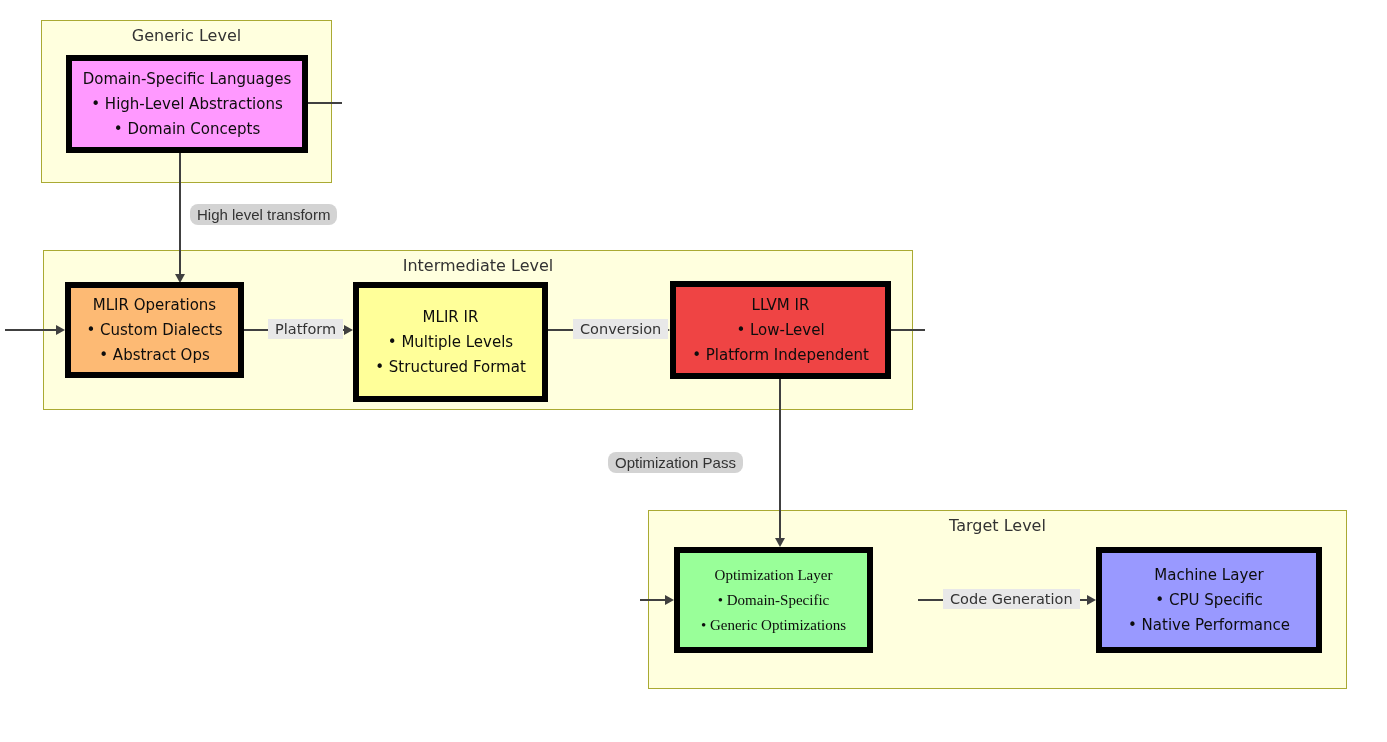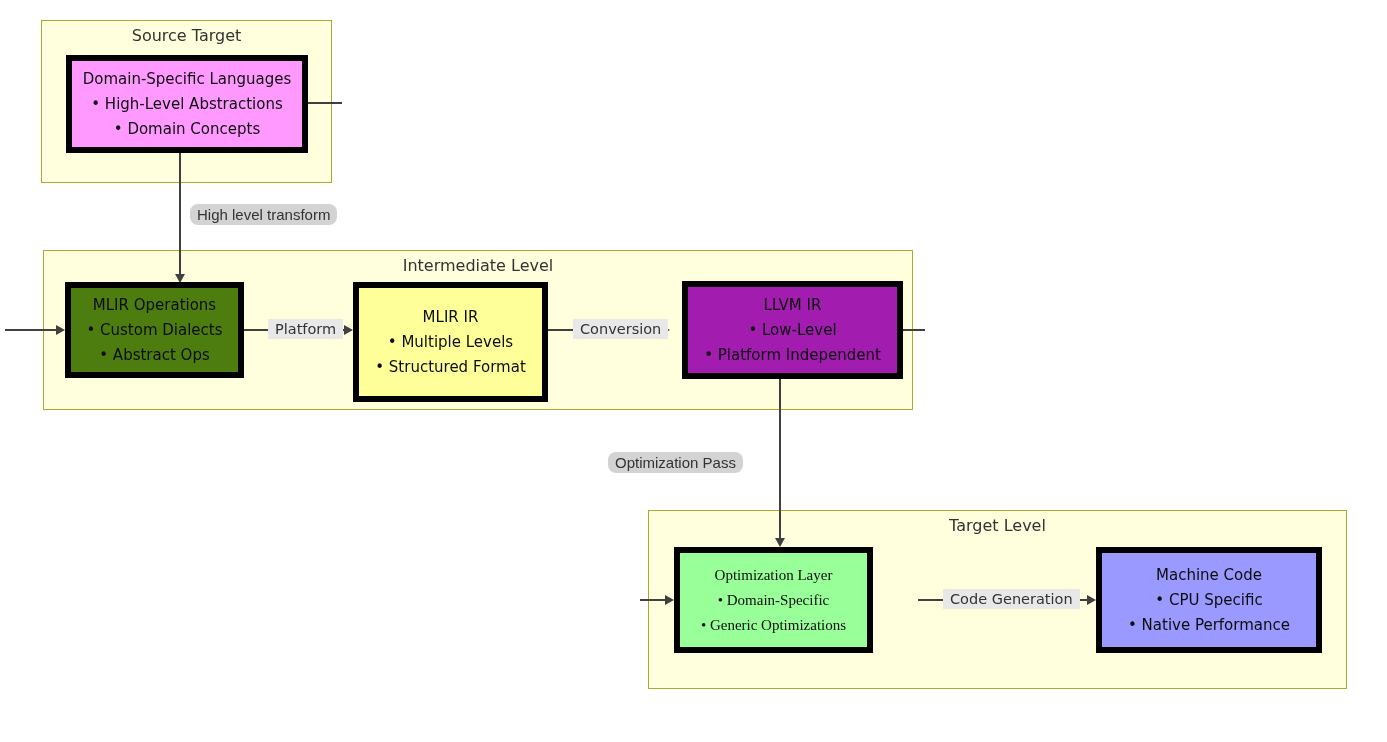--- a/index.html
+++ b/index.html
@@ -21,21 +21,21 @@
   .edge-label{position:absolute;color:#333;padding:2px 7px;white-space:nowrap;z-index:4;}
   .label-gray{background:#d3d3d3;font-family:"Liberation Sans",sans-serif;font-size:15px;border-radius:8px;}
   .label-light{background:#e8e8e8;font-family:"DejaVu Sans",sans-serif;font-size:14.5px;}
 </style>
 </head>
 <body>
 
 <div id="canvas">
 
   <div class="cluster" style="left:41px;top:20px;width:291px;height:163px;">
-    <div class="cluster-title">Source Target</div>
+    <div class="cluster-title">Generic Level</div>
   </div>
 
   <div class="cluster" style="left:43px;top:250px;width:870px;height:160px;">
     <div class="cluster-title">Intermediate Level</div>
   </div>
 
   <div class="cluster" style="left:648px;top:510px;width:699px;height:179px;">
     <div class="cluster-title">Target Level</div>
   </div>
 
@@ -71,43 +71,43 @@
   <div class="edge-label label-light" style="left:943px;top:589px;">Code Generation</div>
   <div class="h-line" style="left:1071px;top:599px;width:16px;"></div>
   <div class="arrow-right" style="left:1087px;top:595px;"></div>
 
   <div class="node" style="left: 66px; top: 55px; width: 242px; height: 98px; background-color: rgb(255, 153, 255);">
     <div class="node-title">Domain-Specific Languages</div>
     <div class="node-line">• High-Level Abstractions</div>
     <div class="node-line">• Domain Concepts</div>
   </div>
 
-  <div class="node" style="left: 65px; top: 282px; width: 179px; height: 96px; background-color: #4d7c0f;">
+  <div class="node" style="left: 65px; top: 282px; width: 179px; height: 96px; background-color: #fdba74;">
     <div class="node-title">MLIR Operations</div>
     <div class="node-line">• Custom Dialects</div>
     <div class="node-line">• Abstract Ops</div>
   </div>
 
   <div class="node" style="left: 353px; top: 282px; width: 195px; height: 120px; background-color: rgb(255, 255, 153);">
     <div class="node-title">MLIR IR</div>
     <div class="node-line">• Multiple Levels</div>
     <div class="node-line">• Structured Format</div>
   </div>
 
-  <div class="node" style="left: 670px; top: 281px; width: 221px; height: 98px; background-color: #a21caf; margin-left: 12px;">
+  <div class="node" style="left: 670px; top: 281px; width: 221px; height: 98px; background-color: #ef4444;">
     <div class="node-title">LLVM IR</div>
     <div class="node-line">• Low-Level</div>
     <div class="node-line">• Platform Independent</div>
   </div>
 
   <div class="node" style="left: 674px; top: 547px; width: 199px; height: 106px; background-color: rgb(153, 255, 153); font-family: Liberation Serif, serif;">
     <div class="node-title">Optimization Layer</div>
     <div class="node-line">• Domain-Specific</div>
     <div class="node-line">• Generic Optimizations</div>
   </div>
 
   <div class="node" style="left: 1096px; top: 547px; width: 226px; height: 106px; background-color: rgb(153, 153, 255);">
-    <div class="node-title">Machine Code</div>
+    <div class="node-title">Machine Layer</div>
     <div class="node-line">• CPU Specific</div>
     <div class="node-line">• Native Performance</div>
   </div>
 
 </div>
 
 </body></html>

